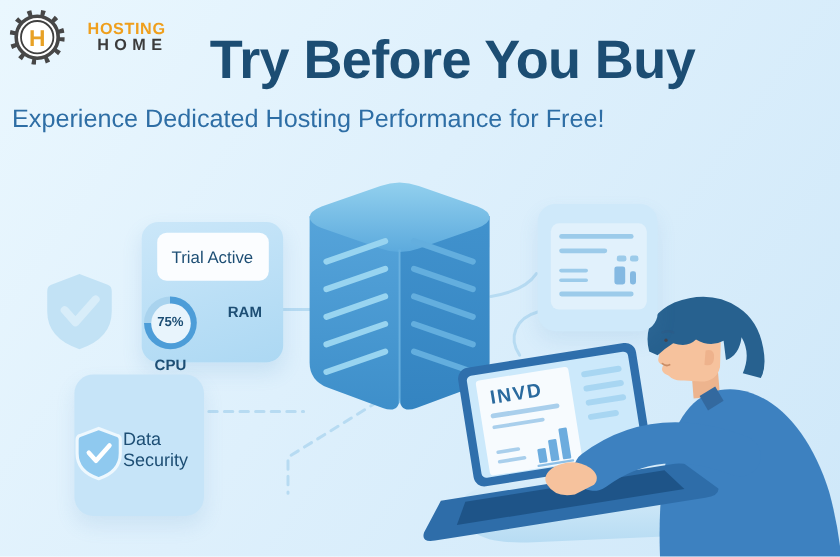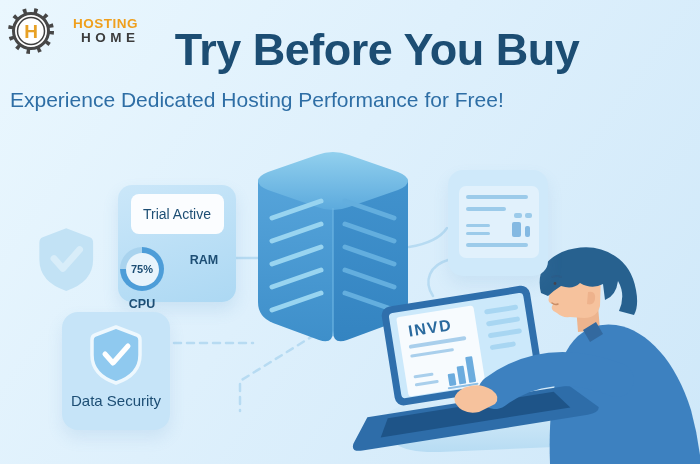--- a/index.html
+++ b/index.html
@@ -39,21 +39,21 @@
   .ds1{left:55px;top:27px;width:8px;height:5px;}
   .ds2{left:66px;top:27px;width:7px;height:5px;}
   .dl3{left:7px;top:38px;width:24px;height:3px;}
   .dl4{left:7px;top:46px;width:24px;height:3px;}
   .db1{left:53px;top:36px;width:9px;height:15px;background:#84b9e2 !important;border-radius:3px 3px 1px 1px;}
   .db2{left:66px;top:40px;width:5px;height:11px;background:#84b9e2 !important;}
   .dl5{left:7px;top:57px;width:62px;height:4px;}
   
   .sec-card{position:absolute;left:62px;top:312px;width:108px;height:118px;border-radius:16px;
     background:#c6e4f8;box-shadow:0 8px 16px rgba(90,150,200,.14);z-index:2;
-    display:flex;flex-direction:column;align-items:center;}
+    display:flex;flex-direction:row;align-items:center;}
   .sec-card svg{margin-top:13px;}
   .sec-label{margin-top:7px;font-size:15px;font-weight:500;color:#1d4e74;}
 </style>
 </head>
 <body>
 
 <div class="canvas">
 
   <div class="logo">
     <svg width="46" height="46" viewBox="0 0 46 46">

